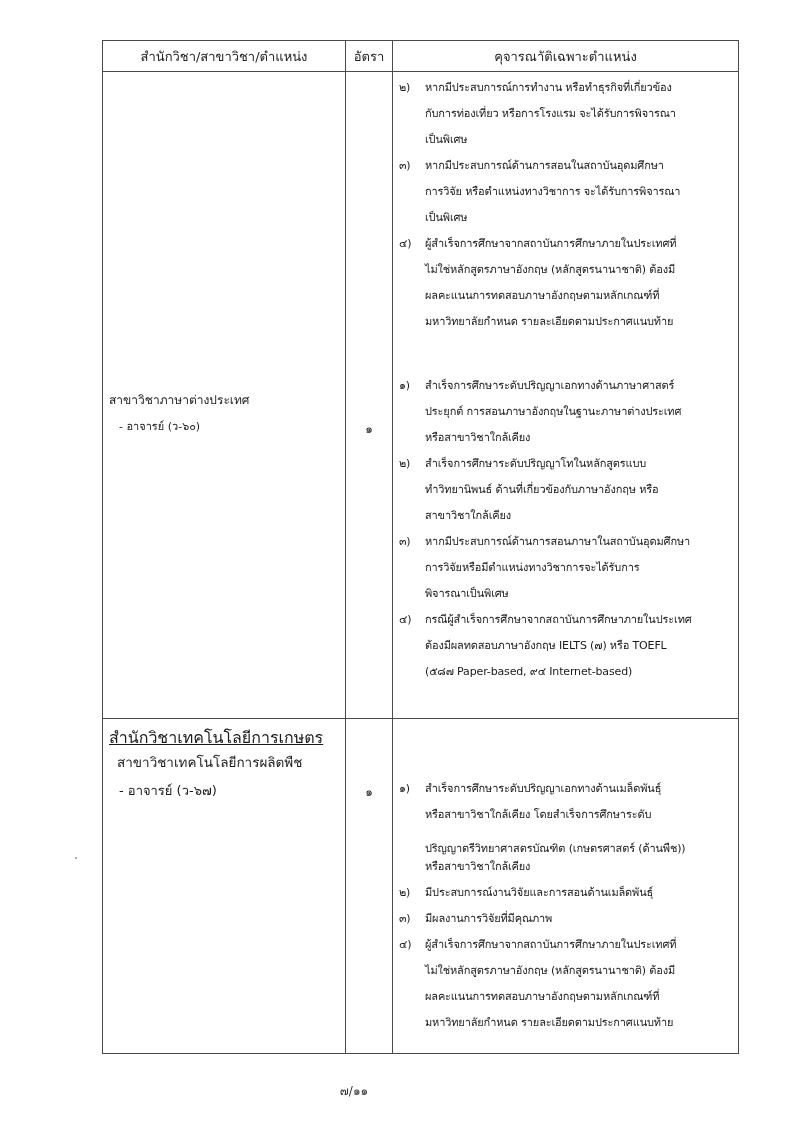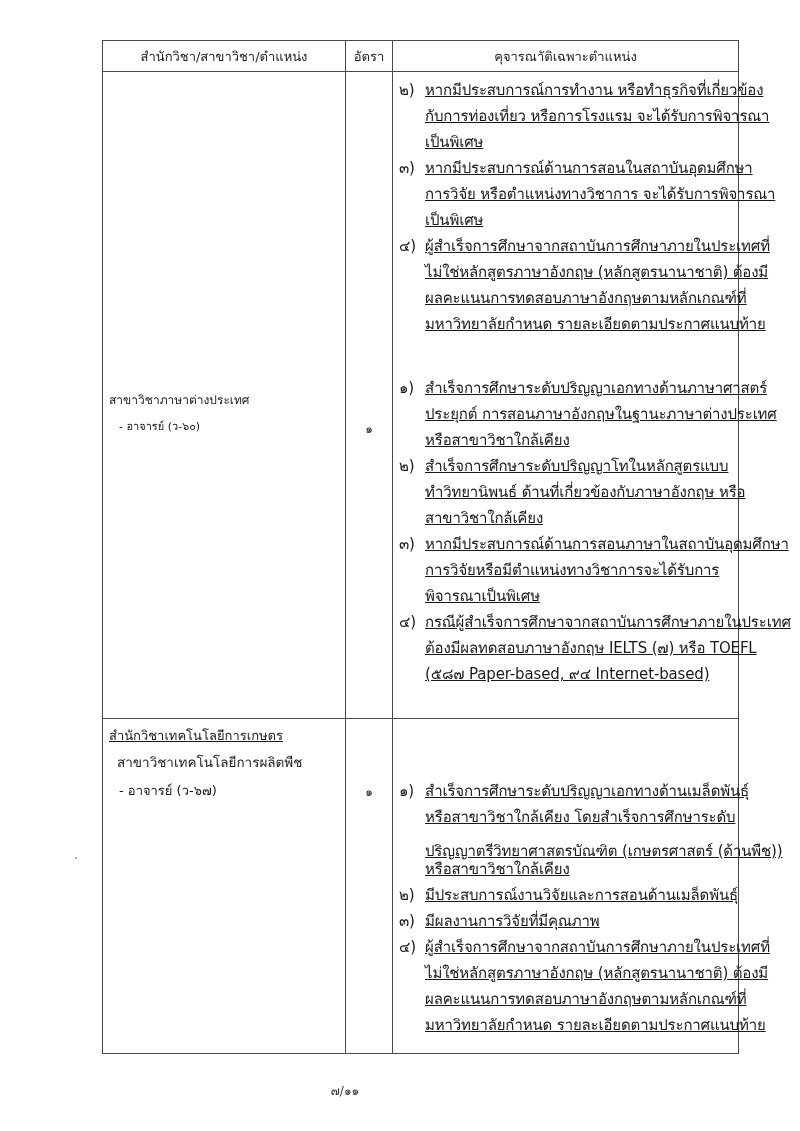--- a/index.html
+++ b/index.html
@@ -24,27 +24,27 @@
   col.c3 { width: 346px; }
 
   .row1 td { height: 646px; }
   .row2 td { height: 334px; }
 
   .cell-unit { position: relative; }
   .rate { position: relative; text-align: center; }
   .quals { position: relative; }
 
   .abs { position: absolute; white-space: nowrap; }
-  .line { position: absolute; left: 0; white-space: nowrap; font-size: 15px; letter-spacing: -0.15px; text-decoration: underline; }
+  .line { position: absolute; left: 0; white-space: nowrap; font-size: 11px; letter-spacing: -0.15px; }
   .num { display: inline-block; width: 26px; }
   .indent { padding-left: 26px; }
   .underline { text-decoration: underline; }
 
   .page-number {
-    position: absolute; left: 3px; width: 684px; top: 1081px; text-align: center;
+    position: absolute; left: 12px; width: 684px; top: 1081px; text-align: center;
     font-size: 12px; color: #333;
   }
   .stray-mark {
     position: absolute; left: 75px; top: 857px; width: 2px; height: 2px; background: #aaa;
   }
 </style>
 </head>
 <body>
 
 <table class="page-table">
@@ -98,21 +98,21 @@
         <div class="line indent" style="left:6px; top:512px;">พิจารณาเป็นพิเศษ</div>
 
         <div class="line" style="left:6px; top:538px;"><span class="num">๔)</span><span>กรณีผู้สำเร็จการศึกษาจากสถาบันการศึกษาภายในประเทศ</span></div>
         <div class="line indent" style="left:6px; top:564px;">ต้องมีผลทดสอบภาษาอังกฤษ IELTS (๗) หรือ TOEFL</div>
         <div class="line indent" style="left:6px; top:590px;">(๕๘๗ Paper-based, ๙๔ Internet-based)</div>
       </td>
     </tr>
 
     <tr class="row2">
       <td class="cell-unit">
-        <div class="abs underline" style="left:6px; top:6px; font-size:13px;">สำนักวิชาเทคโนโลยีการเกษตร</div>
+        <div class="abs underline" style="left:6px; top:6px; font-size:16px;">สำนักวิชาเทคโนโลยีการเกษตร</div>
         <div class="abs" style="left:14px; top:32px; font-size:13.5px;">สาขาวิชาเทคโนโลยีการผลิตพืช</div>
         <div class="abs" style="left:16px; top:61px; font-size:13px;">-   อาจารย์ (ว-๖๗)</div>
       </td>
       <td class="rate">
         <div class="abs" style="left:0; width:100%; text-align:center; top:63px; font-size:12px;">๑</div>
       </td>
       <td class="quals">
         <div class="line" style="left:6px; top:60px;"><span class="num">๑)</span><span>สำเร็จการศึกษาระดับปริญญาเอกทางด้านเมล็ดพันธุ์</span></div>
         <div class="line indent" style="left:6px; top:86px;">หรือสาขาวิชาใกล้เคียง โดยสำเร็จการศึกษาระดับ</div>
         <div class="line indent" style="left:6px; top:120px;">ปริญญาตรีวิทยาศาสตรบัณฑิต (เกษตรศาสตร์ (ด้านพืช))</div>

